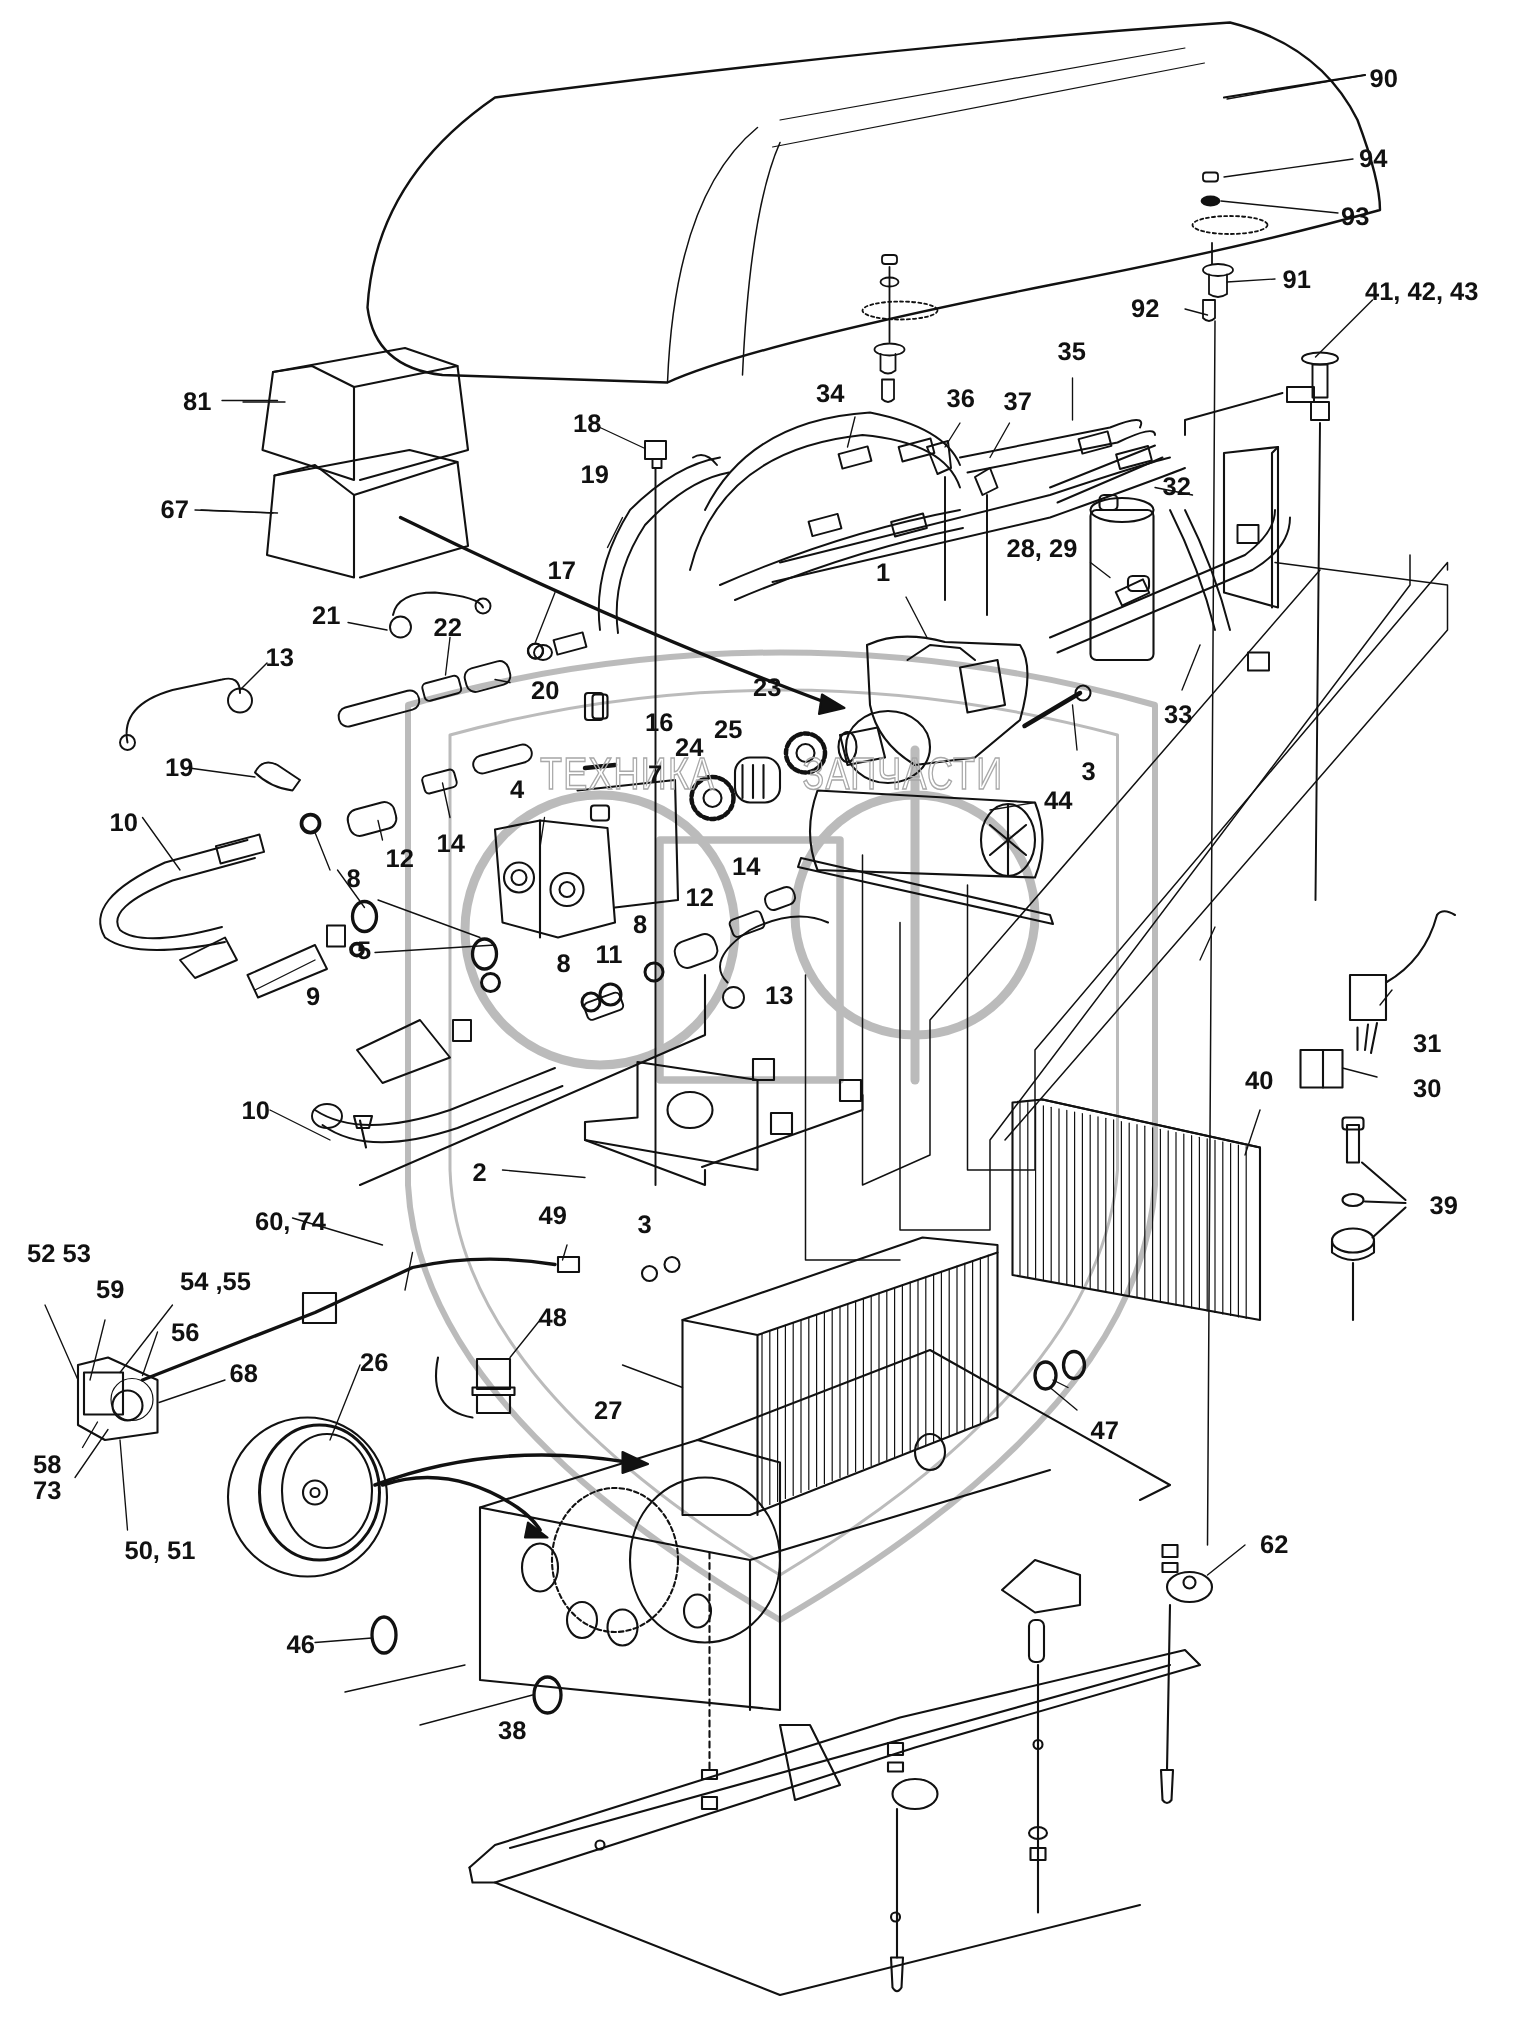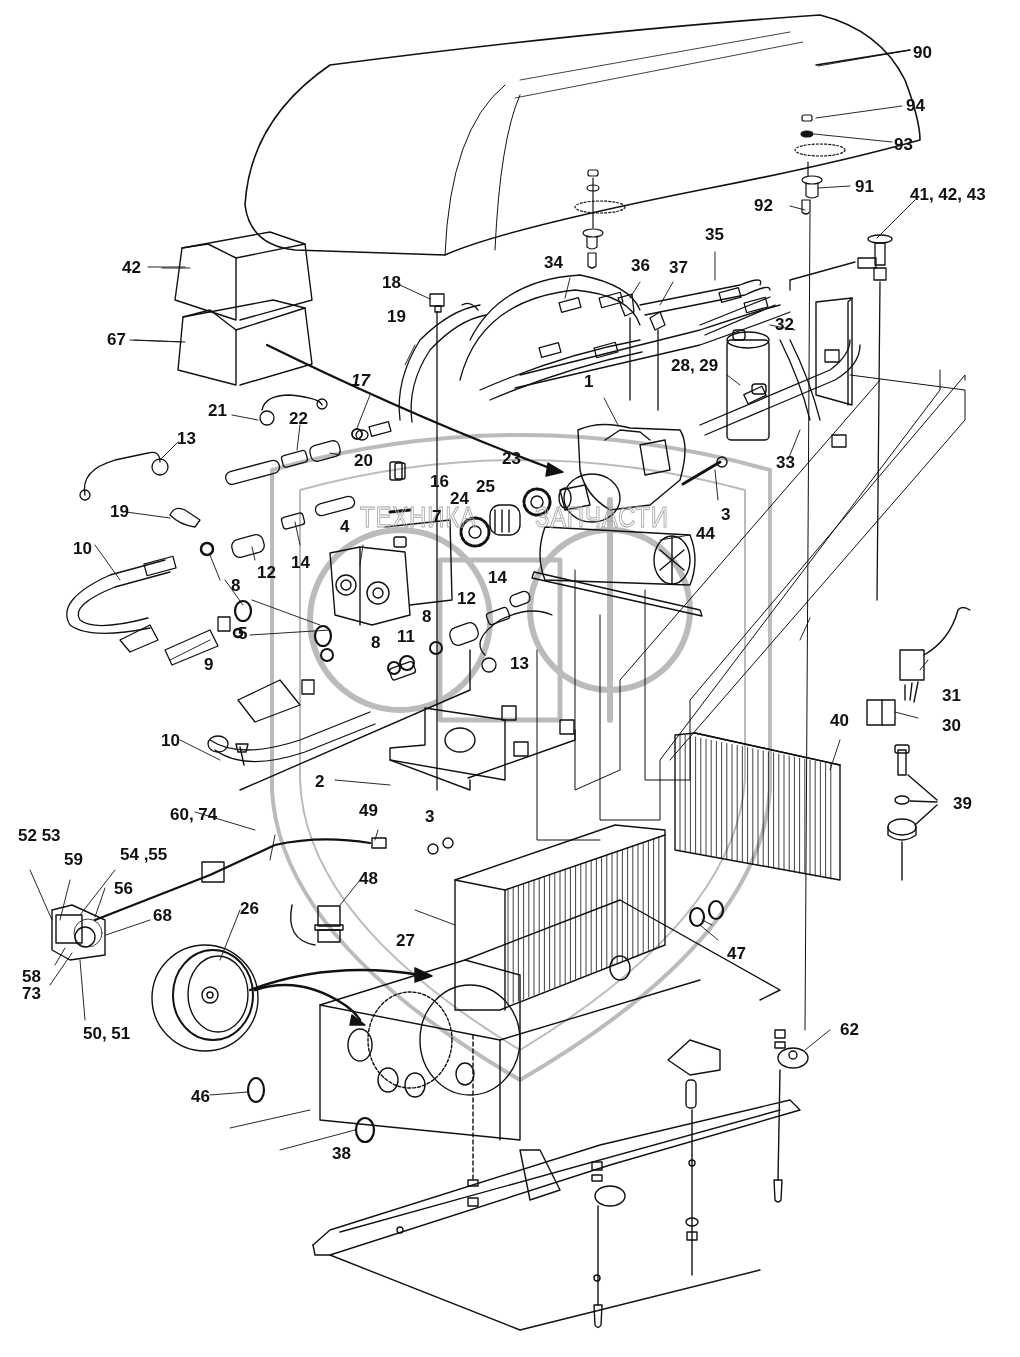--- a/index.html
+++ b/index.html
@@ -498,39 +498,39 @@
 <div class="wm-text" style="left:360px; top:500px;">ТЕХНИКА</div>
 <div class="wm-text" style="left:535px; top:500px;">ЗАПЧАСТИ</div>
 
 
 <div class="callout" style="left:913px; top:44px;">90</div>
 <div class="callout" style="left:906px; top:97px;">94</div>
 <div class="callout" style="left:894px; top:136px;">93</div>
 <div class="callout" style="left:855px; top:178px;">91</div>
 <div class="callout" style="left:754px; top:197px;">92</div>
 <div class="callout" style="left:910px; top:186px;">41, 42, 43</div>
-<div class="callout" style="left:122px; top:259px;">42</div>
+<div class="callout" style="left:122px; top:259px;">81</div>
 <div class="callout" style="left:107px; top:331px;">67</div>
 <div class="callout" style="left:382px; top:274px;">18</div>
 <div class="callout" style="left:387px; top:308px;">19</div>
 <div class="callout" style="left:544px; top:254px;">34</div>
 <div class="callout" style="left:631px; top:257px;">36</div>
 <div class="callout" style="left:669px; top:259px;">37</div>
 <div class="callout" style="left:705px; top:226px;">35</div>
 <div class="callout" style="left:775px; top:316px;">32</div>
 <div class="callout" style="left:671px; top:357px;">28, 29</div>
 <div class="callout" style="left:584px; top:373px;">1</div>
-<div class="callout" style="left:351px; top:372px;font-style:italic;">17</div>
+<div class="callout" style="left:365px; top:372px;">17</div>
 <div class="callout" style="left:208px; top:402px;">21</div>
 <div class="callout" style="left:289px; top:410px;">22</div>
 <div class="callout" style="left:177px; top:430px;">13</div>
 <div class="callout" style="left:354px; top:452px;">20</div>
 <div class="callout" style="left:502px; top:450px;">23</div>
 <div class="callout" style="left:430px; top:473px;">16</div>
-<div class="callout" style="left:776px; top:454px;">33</div>
+<div class="callout" style="left:776px; top:468px;">33</div>
 <div class="callout" style="left:110px; top:503px;">19</div>
 <div class="callout" style="left:450px; top:490px;">24</div>
 <div class="callout" style="left:476px; top:478px;">25</div>
 <div class="callout" style="left:432px; top:508px;">7</div>
 <div class="callout" style="left:721px; top:506px;">3</div>
 <div class="callout" style="left:340px; top:518px;">4</div>
 <div class="callout" style="left:291px; top:554px;">14</div>
 <div class="callout" style="left:257px; top:564px;">12</div>
 <div class="callout" style="left:231px; top:577px;">8</div>
 <div class="callout" style="left:73px; top:540px;">10</div>

